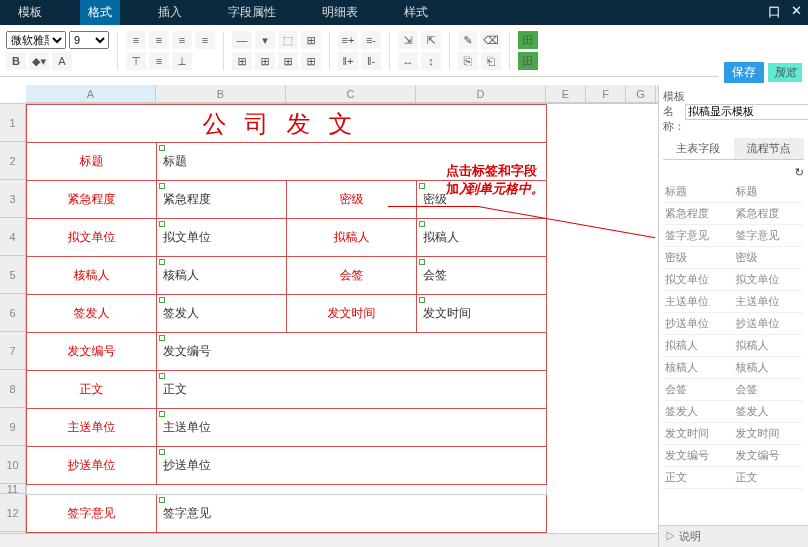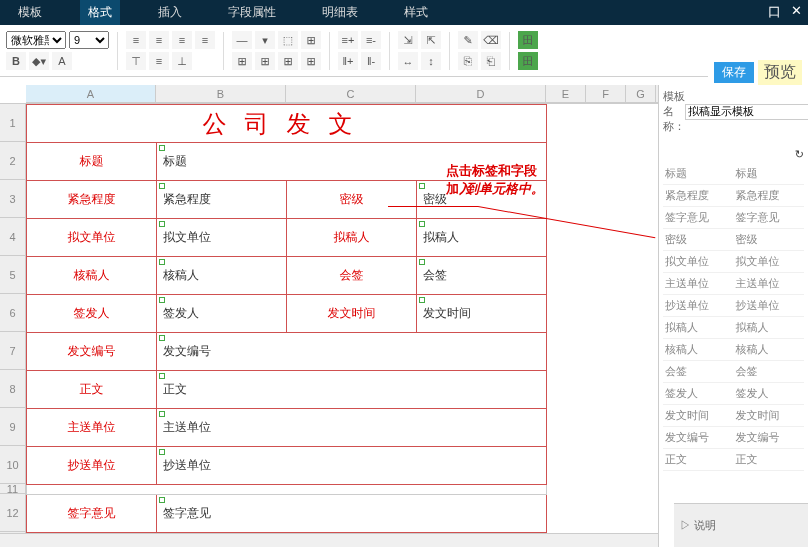--- a/index.html
+++ b/index.html
@@ -1,63 +1,63 @@
 <!DOCTYPE html>
 <html><head>
 <meta charset="utf-8">
 <style>
   * { box-sizing: border-box; margin: 0; padding: 0; }
   body { font-family: "Microsoft YaHei", sans-serif; font-size: 12px; color: #333; background: #fff; width: 808px; height: 547px; overflow: hidden; position: relative; }
   .topbar { background: #0a2a3f; height: 25px; display: flex; align-items: center; padding: 0 10px; position: relative; }
   .topbar .menu { display: flex; gap: 30px; }
   .topbar .menu span { color: #ddd; font-size: 12px; padding: 4px 8px; cursor: pointer; }
-  .topbar .menu span.active { background: #0c4a6e; color: #fff; }
+  .topbar .menu span.active { background: #0369a1; color: #fff; }
   .topbar .winctl { position: absolute; right: 6px; top: 3px; display: flex; gap: 10px; color: #fff; font-size: 13px; }
   .toolbar { background: #fff; border-bottom: 1px solid #d0d0d0; padding: 4px 6px; display: flex; align-items: center; gap: 6px; flex-wrap: wrap; height: 52px; }
   .tb-sep { width: 1px; height: 38px; background: #ddd; margin: 0 2px; }
   .tb-btn { width: 20px; height: 18px; border: none; background: #f5f5f5; display: inline-flex; align-items: center; justify-content: center; font-size: 11px; color: #555; }
   .tb-row { display: flex; flex-direction: column; gap: 3px; }
   .tb-inline { display: flex; gap: 3px; }
   select.font { width: 60px; height: 18px; font-size: 11px; }
   select.size { width: 40px; height: 18px; font-size: 11px; }
   .actionbar { background: #fff; height: 20px; display: flex; justify-content: flex-end; align-items: center; padding: 0 6px; position: absolute; right: 0; top: 62px; gap: 4px; }
   .btn-save { background: #2e9be6; color: #fff; padding: 2px 8px; border: none; font-size: 12px; }
-  .btn-preview { background: #fef9c3; color: #555; padding: 2px 6px; border: none; font-size: 16px; }
+  .btn-preview { background: #5eead4; color: #555; padding: 2px 6px; border: none; font-size: 11px; font-style: italic; }
   .workspace { position: absolute; top: 85px; left: 0; right: 0; bottom: 0; display: flex; }
   .grid-area { flex: 1; overflow: hidden; position: relative; }
   .colheads { display: flex; height: 18px; background: #eee; border-bottom: 1px solid #ccc; margin-left: 26px; }
   .colheads div { border-right: 1px solid #ccc; text-align: center; font-size: 11px; color: #888; line-height: 18px; }
   .colheads .A { width: 130px; background: #dbeef9; } .colheads .B { width: 130px; } .colheads .C { width: 130px; } .colheads .D { width: 130px; } .colheads .E { width: 40px; } .colheads .F { width: 40px; } .colheads .G { width: 30px; }
   .gridbody { display: flex; position: absolute; top: 18px; bottom: 0; left: 0; right: 0; border-top: 1px solid #ccc; }
   .rowheads { width: 26px; background: #eee; border-right: 1px solid #ccc; }
   .rowheads div { height: 38px; border-bottom: 1px solid #ccc; text-align: center; font-size: 11px; color: #888; line-height: 38px; }
   .rowheads .r11 { height: 10px; line-height: 10px; }
   .sheet { position: relative; }
   table.doc { border-collapse: collapse; padding-left: 36px; }
   table.doc td { border: 1px solid #d05050; height: 38px; padding: 2px 6px; font-size: 12px; position: relative; vertical-align: middle; }
   table.doc td.lbl { color: #d00; text-align: center; width: 130px; }
   table.doc td.val { color: #333; width: 130px; }
   table.doc td.title { color: #d00; font-size: 24px; font-family: serif; text-align: center; letter-spacing: 18px; }
   table.doc tr.gap td { border: 1px solid #ccc; height: 10px; padding: 0; }
   .tag { position: absolute; top: 2px; left: 2px; width: 6px; height: 6px; border: 1px solid #4a4; }
   .annot { position: absolute; color: #d00; font-size: 13px; font-weight: bold; pointer-events: none; }
   .arrow-line { position: absolute; background: #d00; height: 1px; pointer-events: none; }
   .sidepanel { width: 150px; border-left: 1px solid #ccc; background: #fff; font-size: 11px; padding: 4px; overflow-y: auto; position: relative; }
-  .sp-row { display: flex; align-items: center; margin-bottom: 12px; }
+  .sp-row { display: flex; align-items: center; margin-bottom: 4px; }
   .sp-row label { color: #666; }
   .sp-row input { flex: 1; border: 1px solid #ccc; height: 16px; font-size: 11px; padding: 0 2px; }
   .sp-tabs { display: flex; border-bottom: 1px solid #ccc; margin-bottom: 4px; }
   .sp-tabs div { flex: 1; text-align: center; padding: 3px 0; background: #eee; color: #555; }
   .sp-tabs div.act { background: #fff; }
   .sp-head { display: flex; background: #f5f5f5; border-bottom: 1px solid #ddd; }
   .sp-head div { flex: 1; text-align: center; padding: 2px 0; color: #666; }
   .sp-list { }
   .sp-list .r { display: flex; }
   .sp-list .r div { flex: 1; padding: 3px 2px; color: #888; border-bottom: 1px solid #f0f0f0; }
-  .sp-foot { position: absolute; bottom: 0; left: 15px; right: 0; background: #eee; padding: 14px 6px; color: #666; border-top: 1px solid #ccc; }
+  .sp-foot { position: absolute; bottom: 0; left: 0; right: 0; background: #eee; padding: 3px 6px; color: #666; border-top: 1px solid #ccc; }
   .scroll-h { height: 14px; background: #f0f0f0; border-top: 1px solid #ccc; position: absolute; bottom: 0; left: 0; right: 0; }
   .highlight-green { background: #4ca64c; }
 </style>
 </head>
 <body>
 
 <div class="topbar">
   <div class="menu">
     <span>模板</span>
     <span class="active">格式</span>
@@ -254,20 +254,24 @@
       </div>
     </div>
     <div class="scroll-h"></div>
   </div>
 
   <div class="sidepanel">
     <div class="sp-row">
       <label>模板名称：</label>
       <input value="拟稿显示模板" style="">
     </div>
+    <div class="sp-tabs">
+      <div class="act">主表字段</div>
+      <div>流程节点</div>
+    </div>
     <div style="text-align:right;padding:2px 0;"><span>↻</span></div>
     <div class="sp-list">
       <div class="r">
           <div>标题</div>
           <div>标题</div>
         </div>
       <div class="r">
           <div>紧急程度</div>
           <div>紧急程度</div>
         </div>

